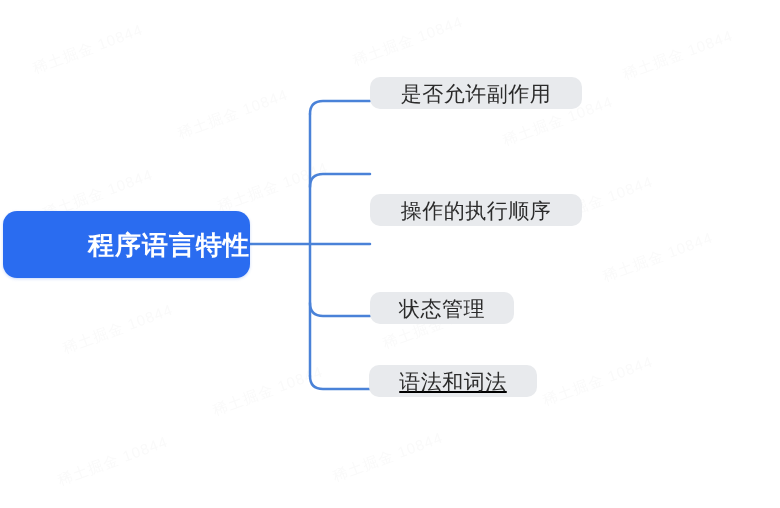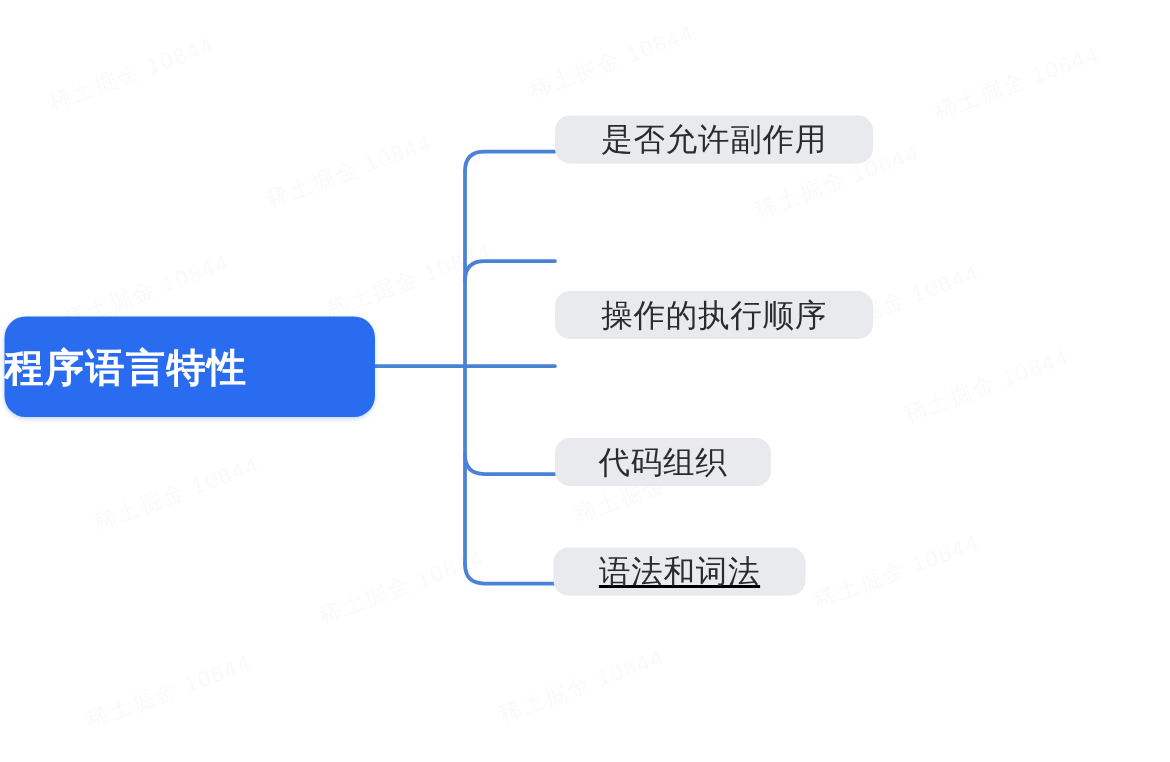--- a/index.html
+++ b/index.html
@@ -56,21 +56,21 @@
   .root-node {
     position: absolute;
     left: 3px;
     top: 211px;
     width: 247px;
     height: 67px;
     border-radius: 14px;
     background: #2a6cf0;
     display: flex;
     align-items: center;
-    justify-content: flex-start;
+    justify-content: flex-end;
     z-index: 3;
     box-shadow: 0 1px 3px rgba(42,108,240,0.25);
   }
   .root-label {
     color: #ffffff;
     font-size: 26px;
     font-weight: 600;
     letter-spacing: 1px;
     line-height: 1;
     white-space: nowrap;
@@ -147,20 +147,20 @@
     <span class="root-label">程序语言特性</span>
   </div>
 
   <div class="child-node" style="left:370px; top:77px;  width:212px;">
     <span class="child-label">是否允许副作用</span>
   </div>
   <div class="child-node" style="left:370px; top:150px; width:212px;margin-top:44px;">
     <span class="child-label">操作的执行顺序</span>
   </div>
   <div class="child-node" style="left:370px; top:292px; width:144px;">
-    <span class="child-label">代码组织</span>
+    <span class="child-label">状态管理</span>
   </div>
   <div class="child-node" style="left:369px; top:365px; width:168px;text-decoration:underline;">
     <span class="child-label">语法和词法</span>
   </div>
 
 
 </div>
 
 </body></html>

